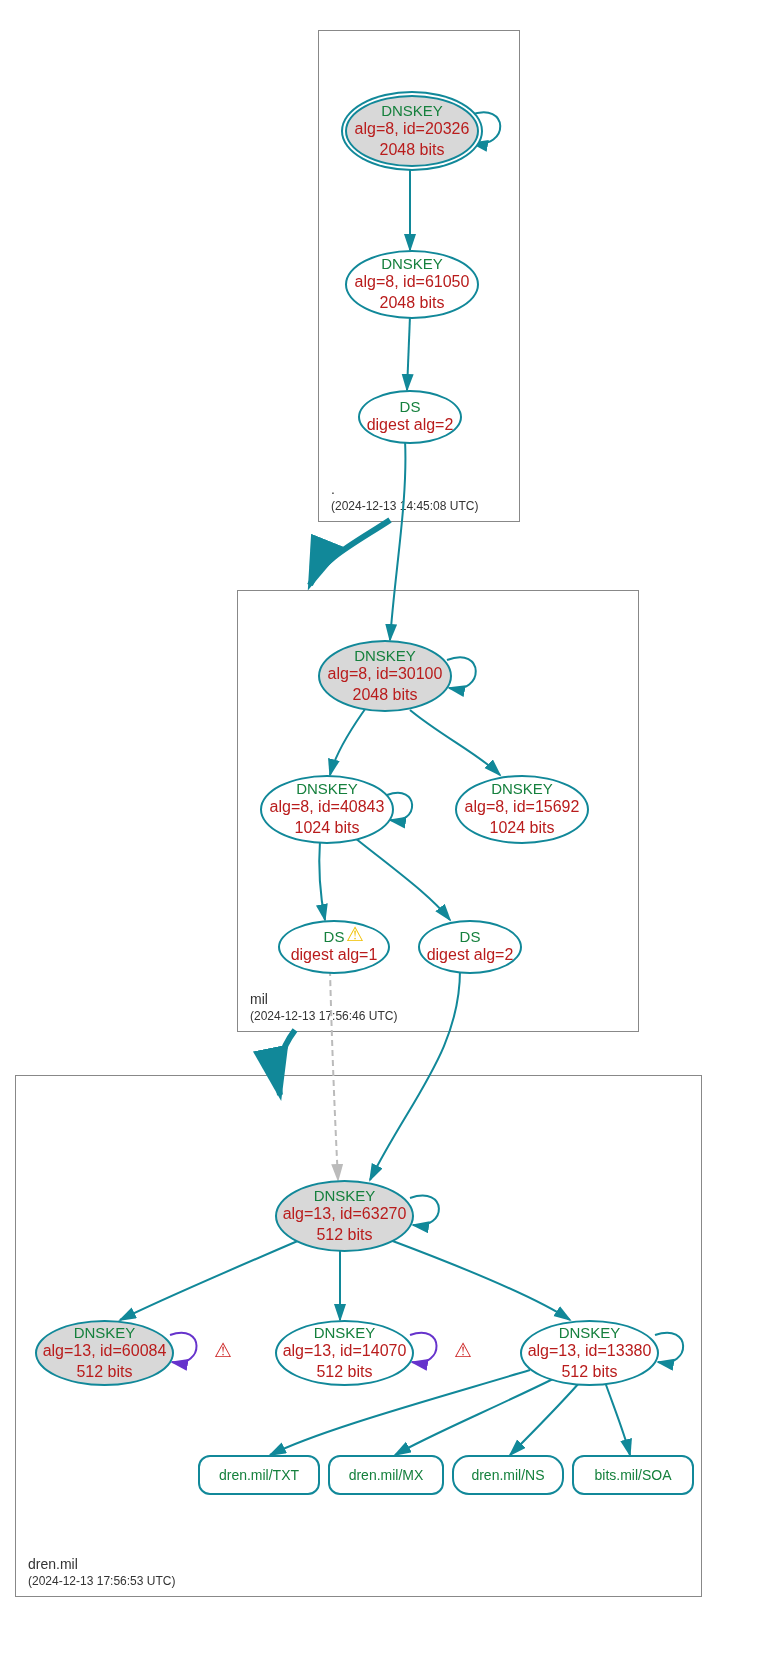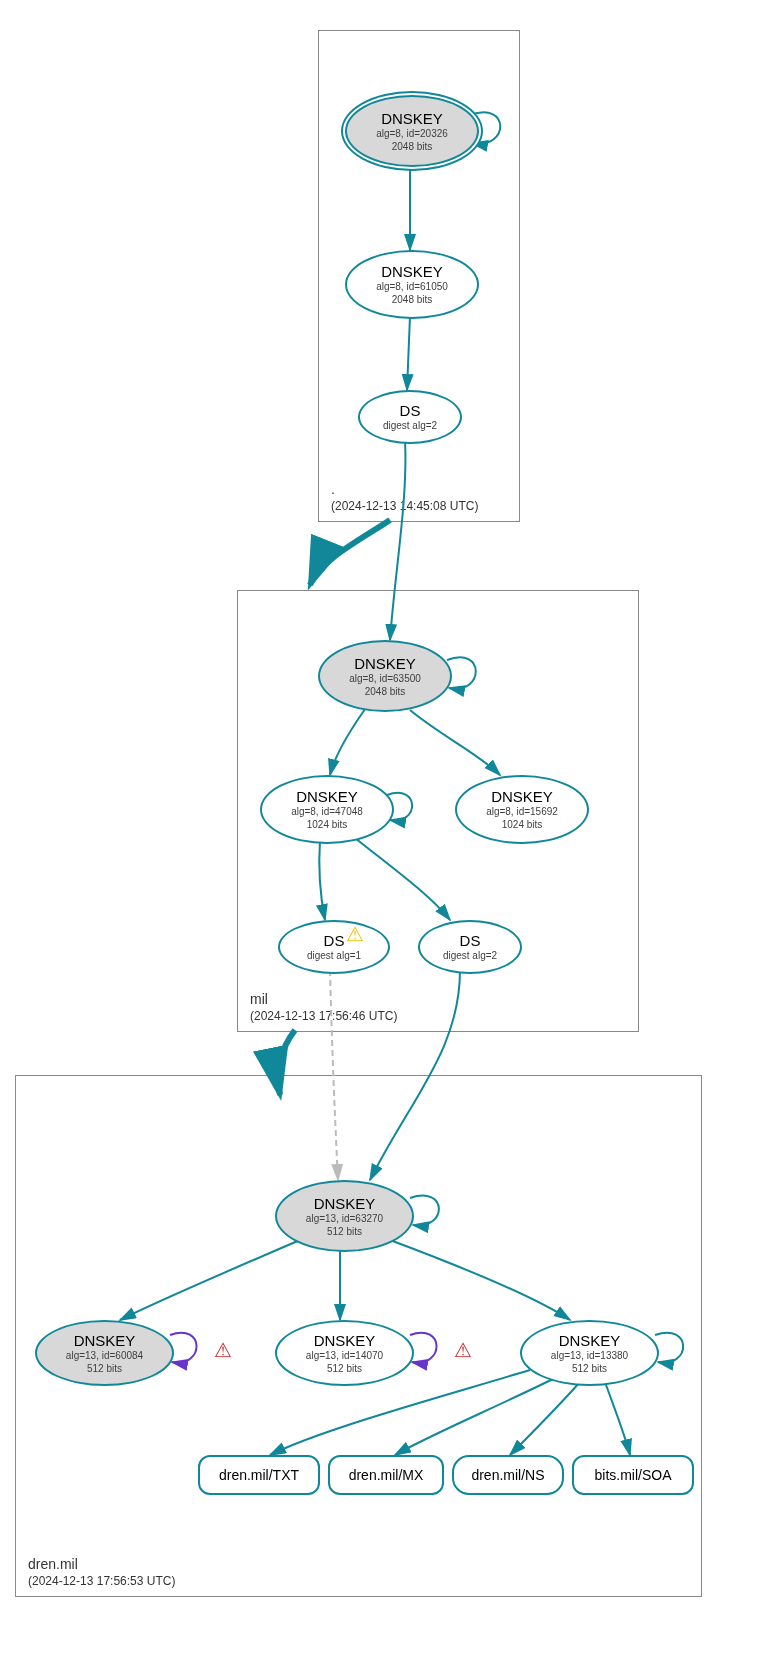--- a/index.html
+++ b/index.html
@@ -49,25 +49,25 @@
       border-radius: 12px;
     }
     .node.filled {
       background: #d8d8d8;
     }
     .node.double-border {
       box-shadow: 0 0 0 2px #fff, 0 0 0 4px #118899;
     }
     .node .title {
       font-size: 15px;
-      color: #000000;
+      color: #15803d;
     }
     .node .sub {
-      font-size: 10px;
-      color: #404040;
+      font-size: 16px;
+      color: #b91c1c;
       line-height: 1.3;
     }
     svg.edges {
       position: absolute;
       top: 0;
       left: 0;
       width: 757px;
       height: 1680px;
       pointer-events: none;
     }
@@ -184,27 +184,27 @@
   <span class="sub">2048 bits</span>
 </div>
 
 <div class="node ellipse" style="left:358px; top:390px; width:100px; height:50px;">
   <span class="title">DS</span>
   <span class="sub">digest alg=2</span>
 </div>
 
 <div class="node ellipse filled" style="left:318px; top:640px; width:130px; height:68px;">
   <span class="title">DNSKEY</span>
-  <span class="sub">alg=8, id=63500</span>
+  <span class="sub">alg=8, id=30100</span>
   <span class="sub">2048 bits</span>
 </div>
 
 <div class="node ellipse" style="left:260px; top:775px; width:130px; height:65px;">
   <span class="title">DNSKEY</span>
-  <span class="sub">alg=8, id=47048</span>
+  <span class="sub">alg=8, id=40843</span>
   <span class="sub">1024 bits</span>
 </div>
 
 <div class="node ellipse" style="left:455px; top:775px; width:130px; height:65px;">
   <span class="title">DNSKEY</span>
   <span class="sub">alg=8, id=15692</span>
   <span class="sub">1024 bits</span>
 </div>
 
 <div class="node ellipse" style="left:278px; top:920px; width:108px; height:50px;">

